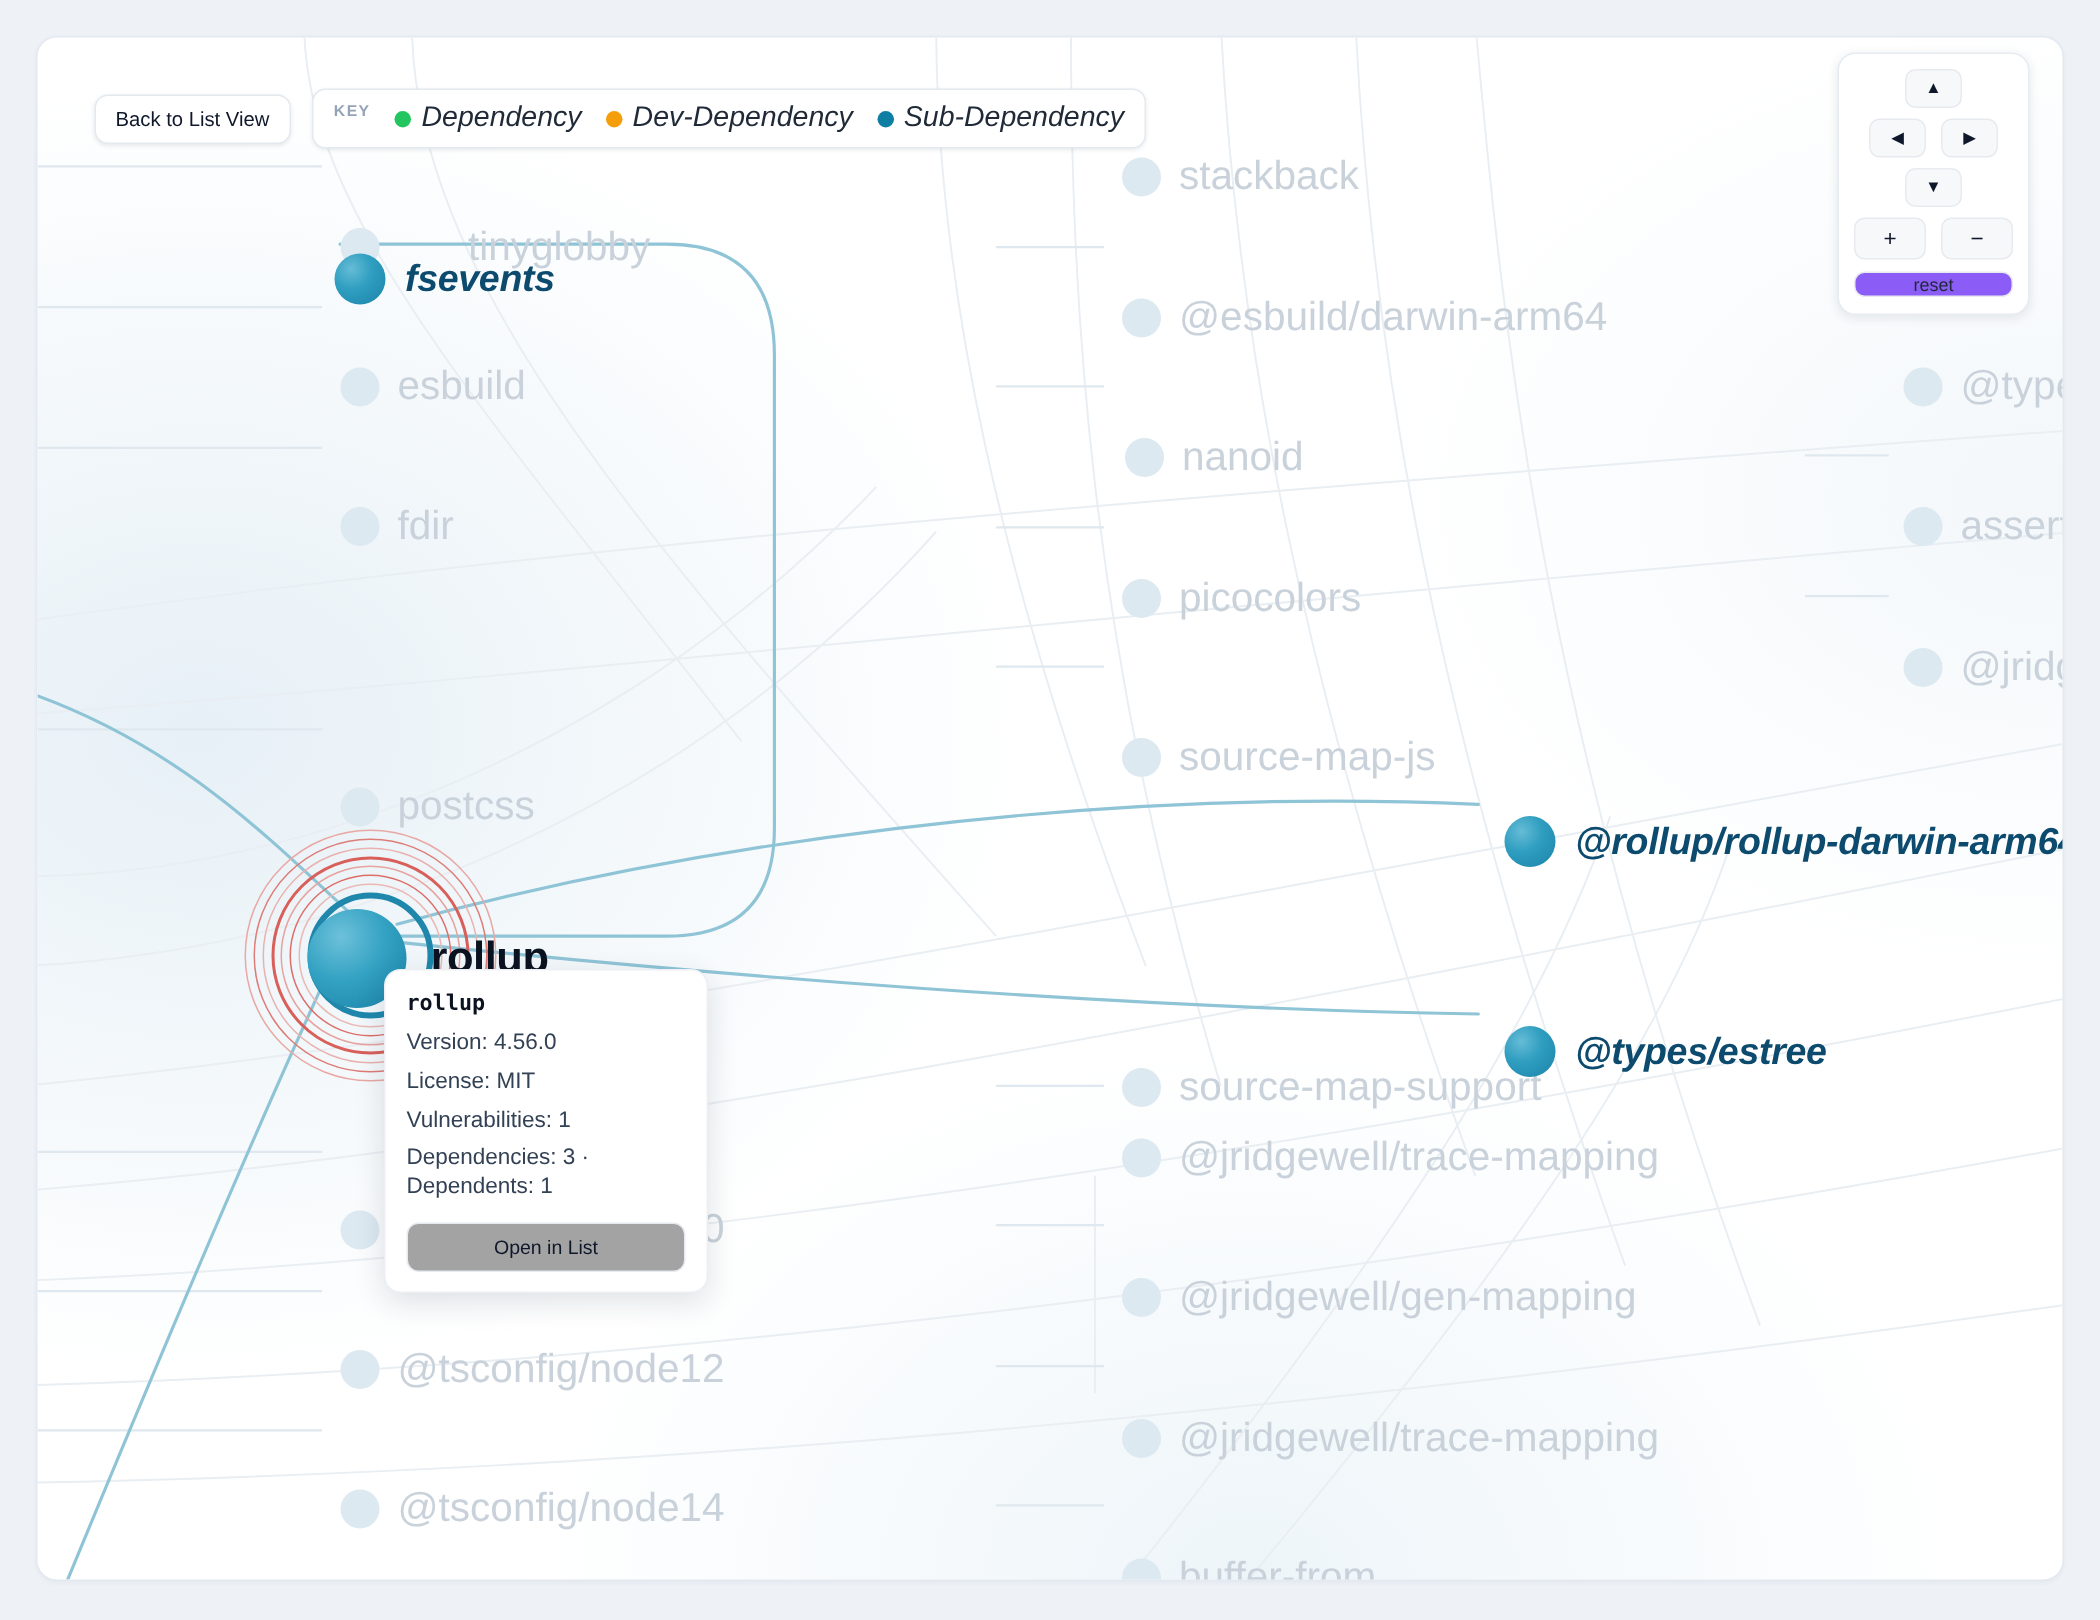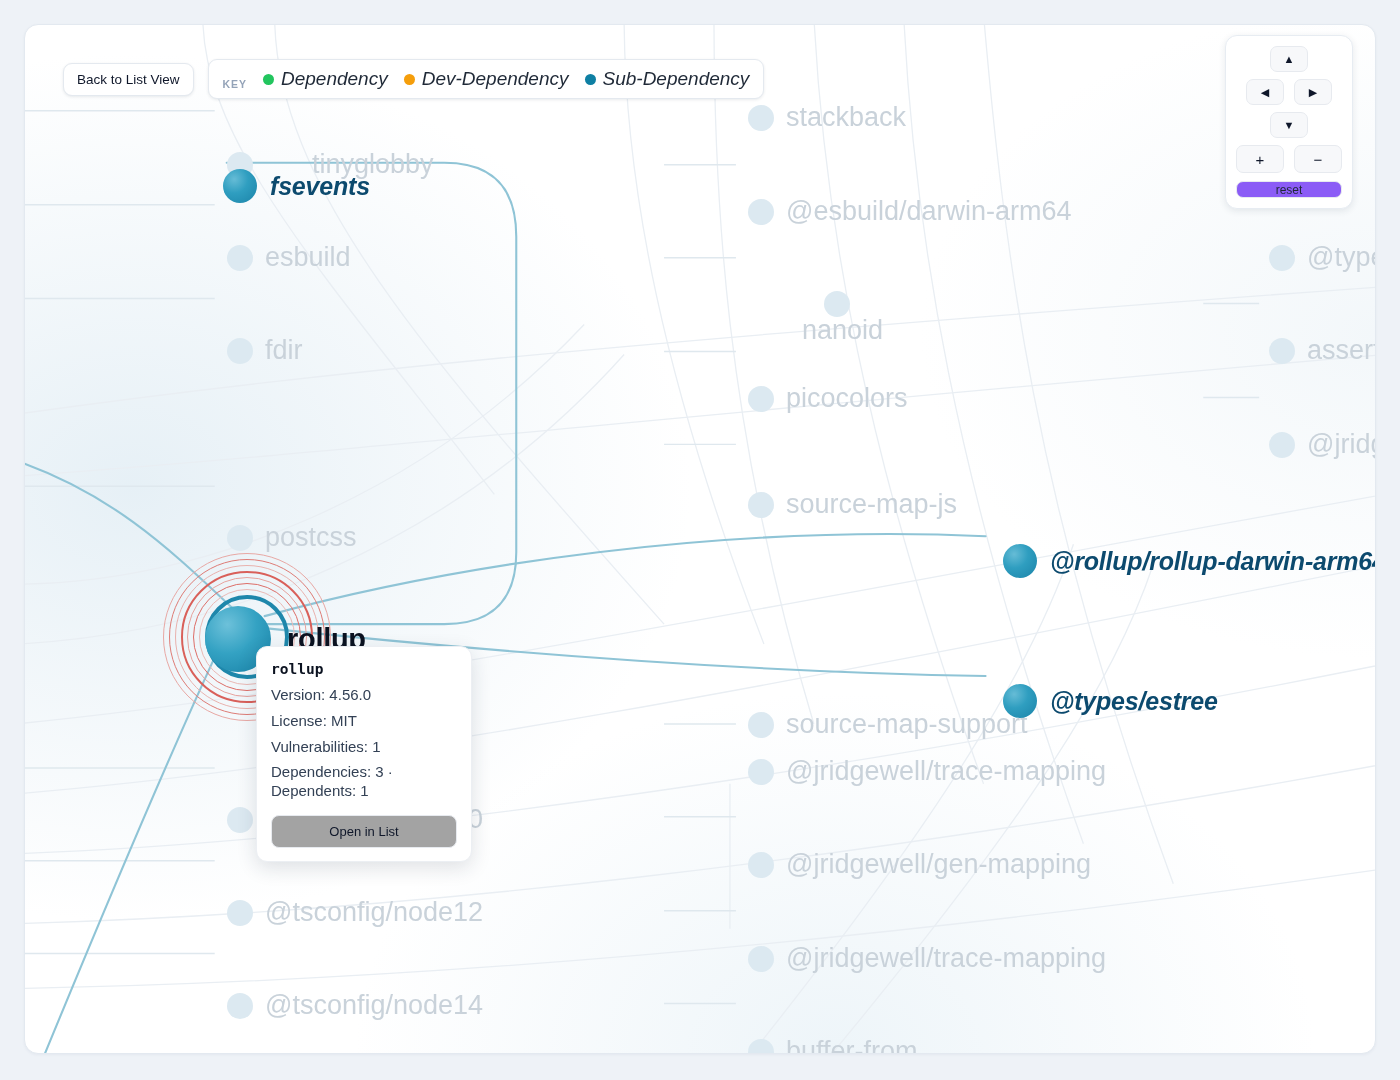--- a/index.html
+++ b/index.html
@@ -66,21 +66,21 @@
     white-space: nowrap;
     font-family: "Liberation Sans", sans-serif;
   }
 
   #legend {
     background: #ffffff;
     border: 1px solid #e4e9ef;
     border-radius: 9px;
     padding: 8px 14px;
     display: flex;
-    align-items: flex-end;
+    align-items: flex-start;
     gap: 16px;
     box-shadow: 0 1px 3px rgba(30,45,70,.10);
     white-space: nowrap;
   }
   #legend .key-label {
     font-size: 10.5px;
     letter-spacing: .09em;
     color: #94a3b8;
     font-weight: 600;
   }
@@ -370,21 +370,21 @@
         <span class="node-label">@tsconfig/node14</span>
       </div>
       <div class="node dim" style="left: 723px; top: 79px;">
         <span class="node-dot"></span>
         <span class="node-label">stackback</span>
       </div>
       <div class="node dim" style="left: 723px; top: 173px; text-align: center;">
         <span class="node-dot"></span>
         <span class="node-label">@esbuild/darwin-arm64</span>
       </div>
-      <div class="node dim" style="left: 765px; top: 266px; flex-direction: column;">
+      <div class="node dim" style="left: 725px; top: 266px;">
         <span class="node-dot"></span>
         <span class="node-label">nanoid</span>
       </div>
       <div class="node dim" style="left: 723px; top: 360px;">
         <span class="node-dot"></span>
         <span class="node-label">picocolors</span>
       </div>
       <div class="node dim" style="left: 723px; top: 466px;">
         <span class="node-dot"></span>
         <span class="node-label">source-map-js</span>

